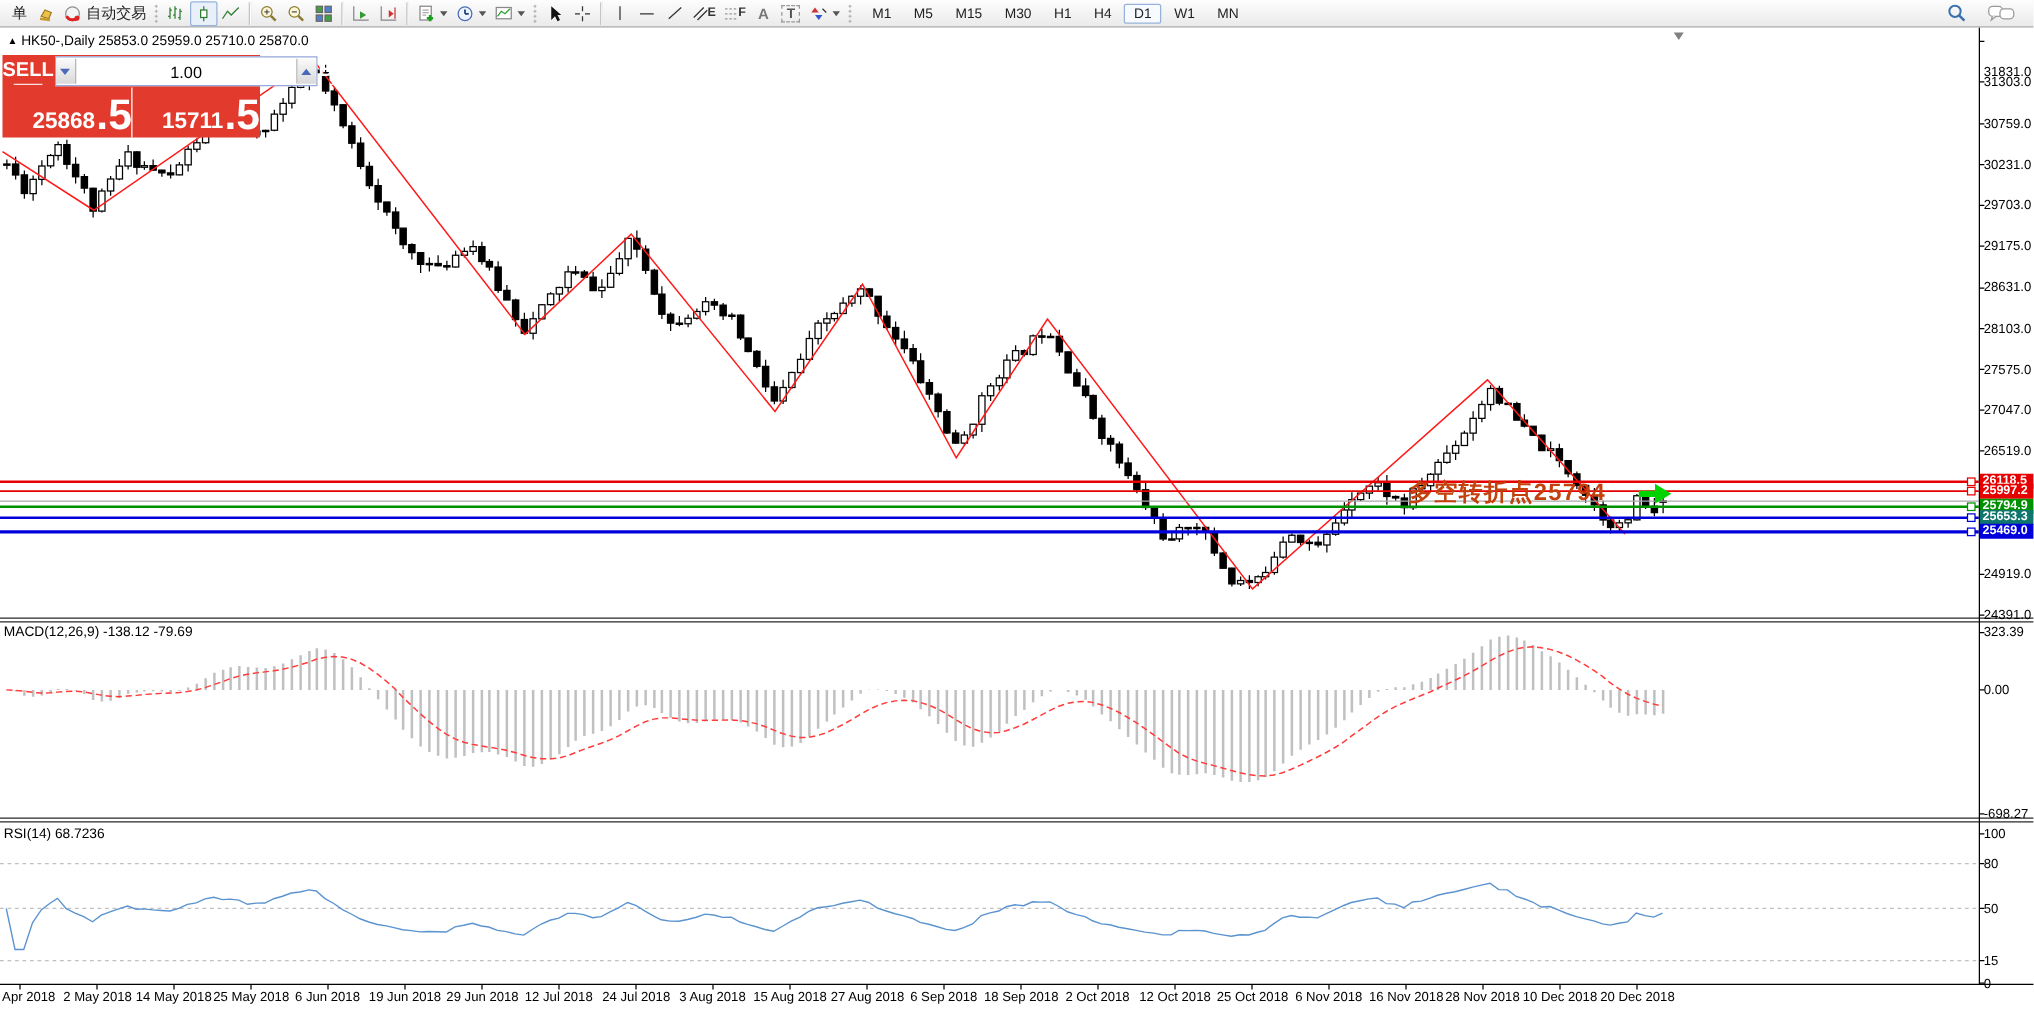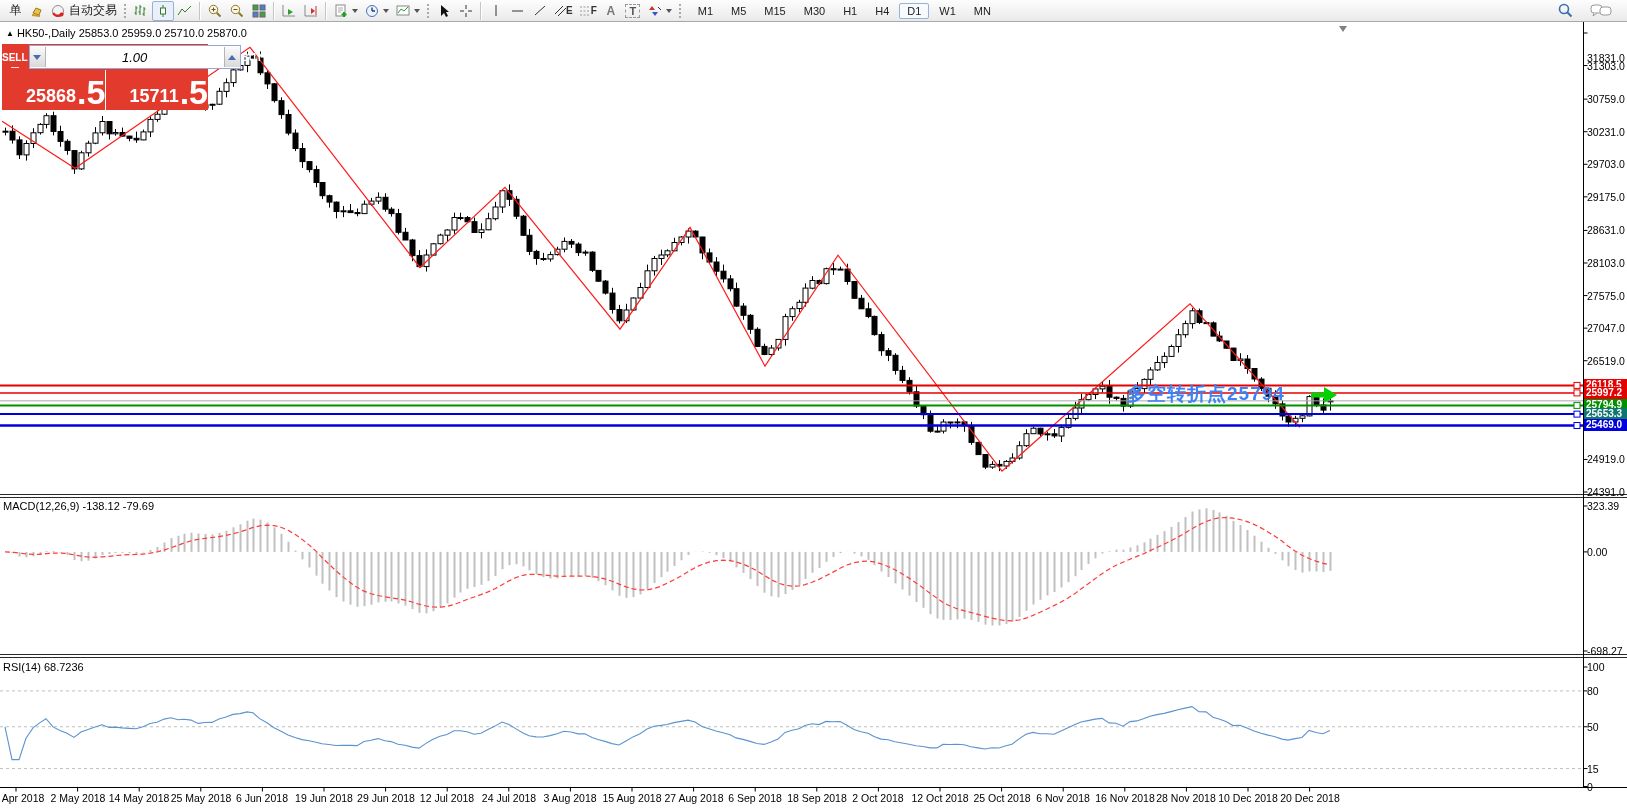--- a/index.html
+++ b/index.html
@@ -34,34 +34,34 @@
   #price-axis{position:absolute;left:1584px;top:0;width:43px;height:788px;z-index:10;}
   .axis-label{position:absolute;left:3px;font-size:10.5px;line-height:12px;}
   .hline-label{position:absolute;left:0;width:43px;height:12px;line-height:12px;color:#fff;
                font-size:10px;font-weight:bold;padding-left:2px;box-sizing:border-box;}
   #time-axis{position:absolute;left:0;top:788px;width:1583px;height:22px;z-index:10;}
   .date-label{position:absolute;top:4px;font-size:10.5px;transform:translateX(-50%);white-space:nowrap;}
   
   .trade-panel{position:absolute;left:2px;top:44px;width:206px;z-index:20;background:#e23b2e;}
   .tp-row1{display:flex;align-items:center;height:26px;}
   .tp-sell,.tp-buy{position:relative;width:54px;height:100%;display:flex;align-items:center;justify-content:center;
-           color:#fff;font-size:10px;font-weight:bold;}
+           color:#fff;font-size:16px;font-weight:bold;}
   .tp-sell::after,.tp-buy::after{content:"";position:absolute;left:9px;right:9px;bottom:2px;height:1px;
            background:rgba(255,255,255,0.85);}
   .tp-vol{display:flex;align-items:center;background:#fff;border:1px solid #94a7d8;height:22px;flex:1;margin:0 1px;}
   .spin{width:15px;height:20px;display:flex;align-items:center;justify-content:center;
         background:linear-gradient(#fafafa,#d9d9d9);}
   .spin.dn{border-right:1px solid #b5b5b5;}
   .spin.up{border-left:1px solid #b5b5b5;}
   .spin.dn::after{content:"";width:0;height:0;border-left:4px solid transparent;border-right:4px solid transparent;
         border-top:5px solid #4a6ab8;}
   .spin.up::after{content:"";width:0;height:0;border-left:4px solid transparent;border-right:4px solid transparent;
         border-bottom:5px solid #4a6ab8;}
   .vol-input{flex:1;border:none;outline:none;background:transparent;font-size:13px;text-align:center;
-        font-family:"Liberation Sans",sans-serif;padding:0;min-width:0;font-style:italic;}
+        font-family:"Liberation Sans",sans-serif;padding:0;min-width:0;}
   .tp-row2{display:flex;height:40px;}
   .tp-price{flex:1;display:flex;align-items:flex-end;justify-content:center;color:#fff;padding-bottom:3px;padding-left:24px;}
   .tp-div{width:2px;background:#fff;}
   .pint{font-size:18px;font-weight:bold;line-height:22px;margin-right:1px;}
   .pfrac{font-size:34px;font-weight:bold;line-height:30px;}
 </style>
 </head>
 <body>
 
 <div class="screen">
@@ -955,21 +955,21 @@
       <div class="tp-price">
         <span class="pint">15711</span>
           <span class="pfrac">.5</span>
       </div>
     </div>
   </div>
 
   <div class="ind-label" style="top:500px">MACD(12,26,9) -138.12 -79.69</div>
   <div class="ind-label" style="top:661px">RSI(14) 68.7236</div>
 
-  <div class="annotation" style="color: #3b82f6;">多空转折点25794</div>
+  <div class="annotation" style="color: #c2410c;">多空转折点25794</div>
 
   <div id="price-axis">
       <div class="hline-label" style="top: 379px; background: rgb(230, 0, 0);">26118.5</div>
       <div class="hline-label" style="top: 387px; background: rgb(230, 0, 0);">25997.2</div>
       <div class="hline-label" style="top: 399px; background: rgb(0, 145, 0);">25794.9</div>
       <div class="hline-label" style="top: 408px; background: #0f766e;">25653.3</div>
       <div class="hline-label" style="top: 419px; background: rgb(0, 0, 220);">25469.0</div>
       <div class="axis-label" style="top: 27px; margin-top: 25px;">31831.0</div>
       <div class="axis-label" style="top: 60px;">31303.0</div>
       <div class="axis-label" style="top: 93px;">30759.0</div>

